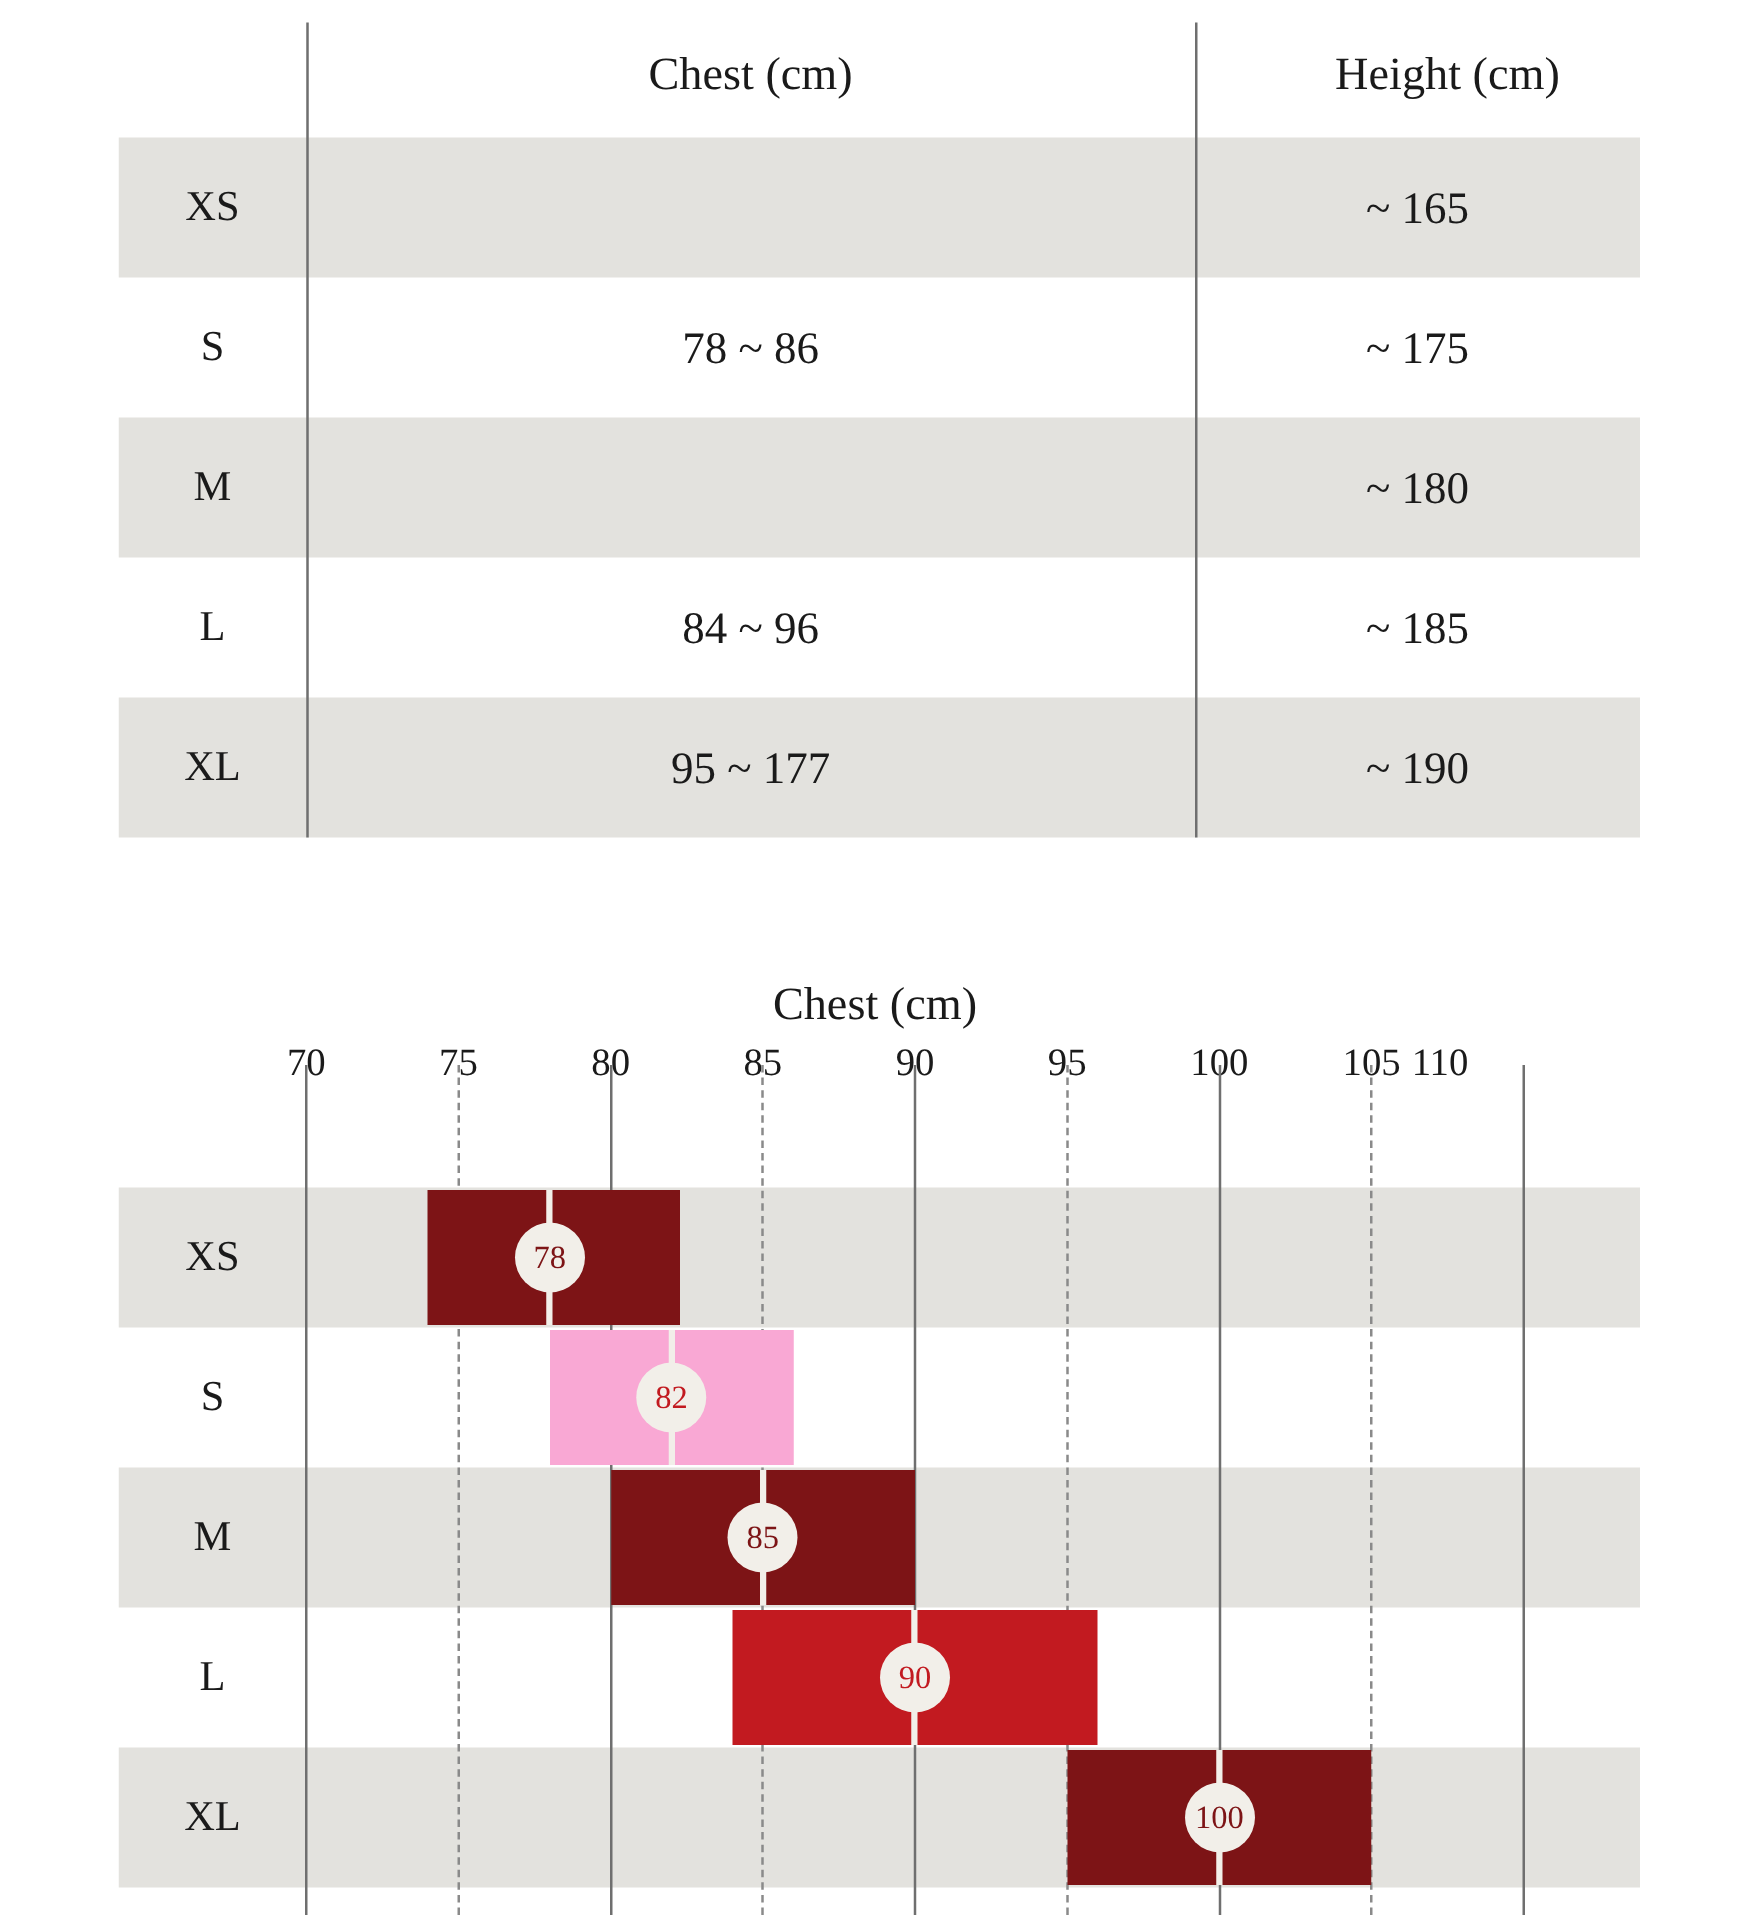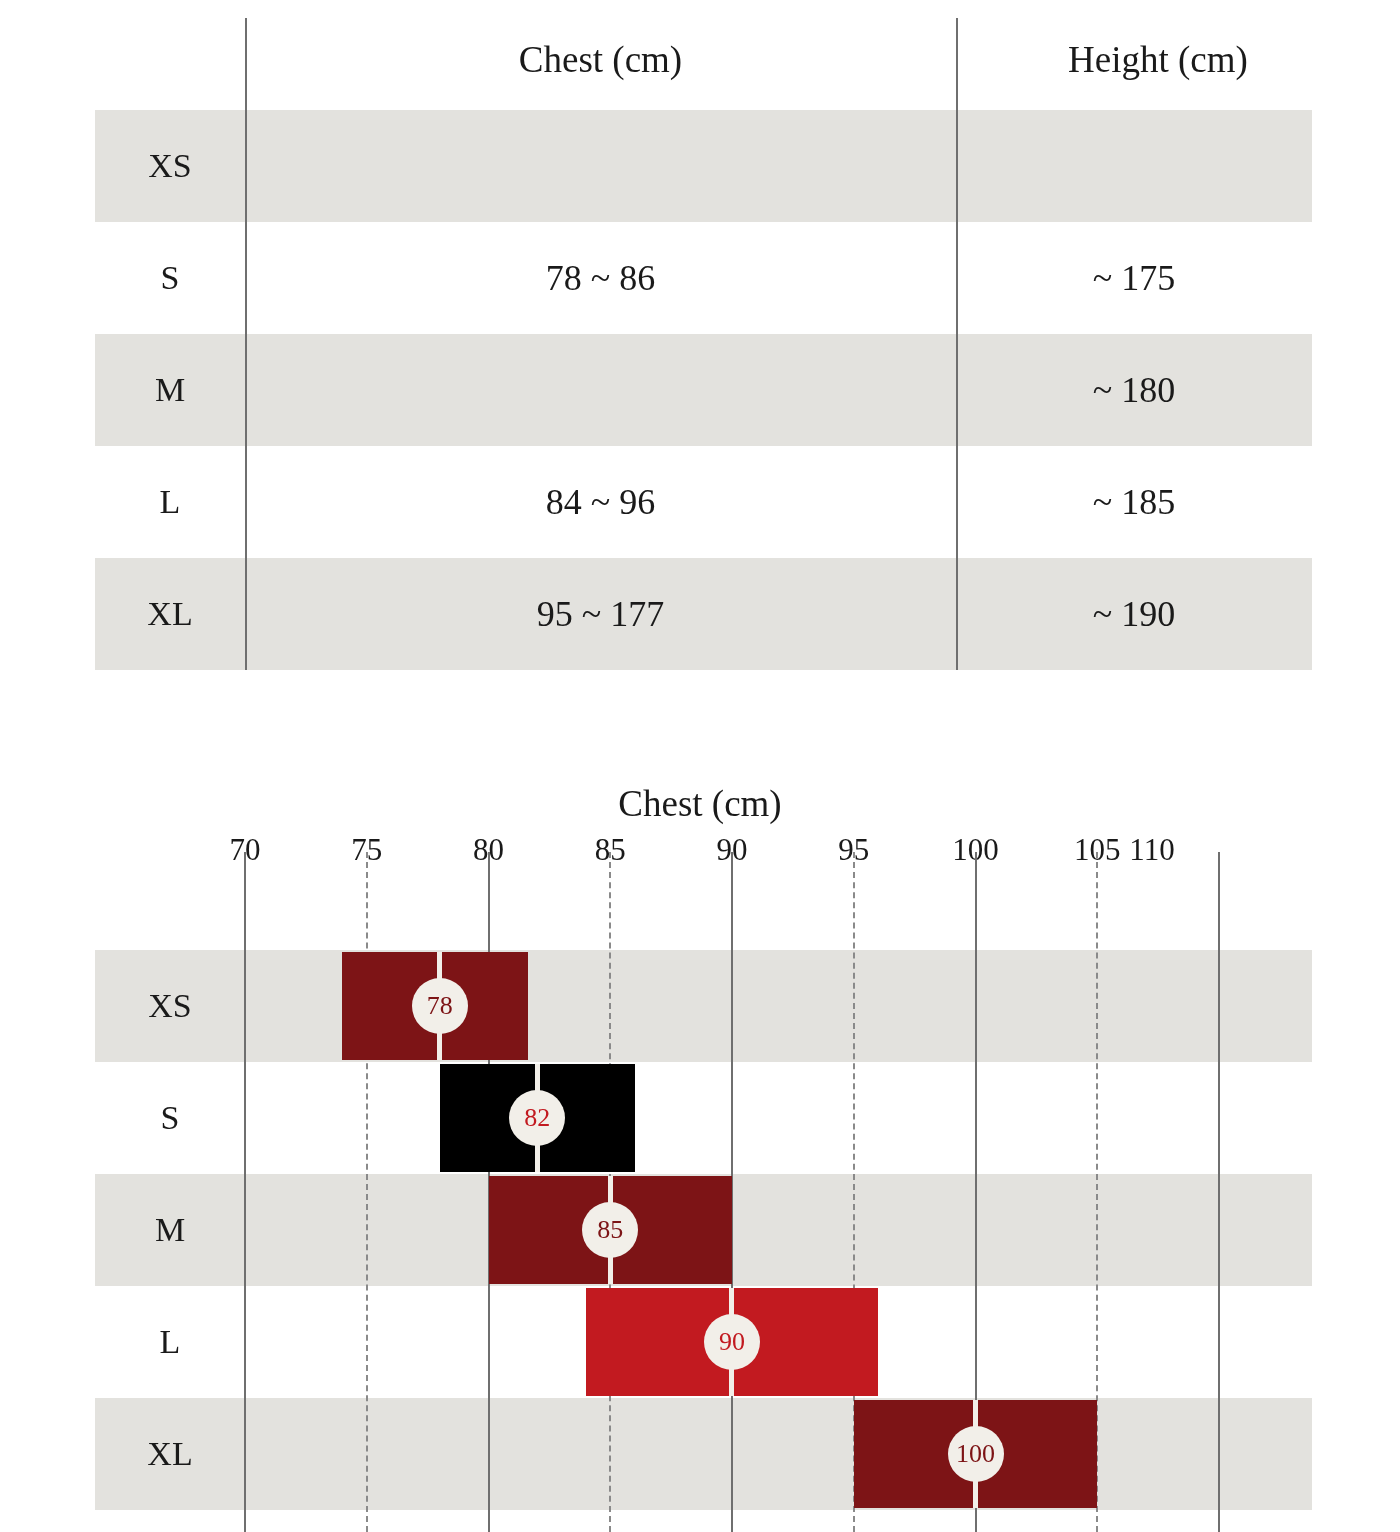--- a/index.html
+++ b/index.html
@@ -44,20 +44,21 @@
   <div class="tbl-band" style="top:558px;"></div>
 
   <div class="hdr" style="left:245px;width:711px;">Chest (cm)</div>
   <div class="hdr" style="left:956px;width:356px;padding-left:24px;">Height (cm)</div>
 
   <div class="tbl-divider" style="left:245px;top:18px;height:652px;"></div>
   <div class="tbl-divider" style="left:956px;top:18px;height:652px;"></div>
 
   <div class="tbl-row" style="top:110px;">
     <div class="cell c-size">XS</div>
+    <div class="cell c-height">~ 165</div>
   </div>
 
   <div class="tbl-row" style="top:222px;">
     <div class="cell c-size">S</div>
     <div class="cell c-chest">
       <span>78 ~ 86</span>
     </div>
     <div class="cell c-height">~ 175</div>
   </div>
 
@@ -114,25 +115,25 @@
         <div class="gridline dashed" style="left: 365.75px;"></div>
         <div class="gridline solid" style="left: 487.5px;"></div>
         <div class="gridline dashed" style="left: 609.25px;"></div>
         <div class="gridline solid" style="left: 731px;"></div>
         <div class="gridline dashed" style="left: 852.75px;"></div>
         <div class="gridline solid" style="left: 974.5px;"></div>
         <div class="gridline dashed" style="left: 1096.25px;"></div>
         <div class="gridline solid" style="left: 1218px;"></div>
       </div>
     <div id="bars">
-        <div class="bar" style="left: 342.4px; width: 186px; top: 2px; background: rgb(125, 20, 22);">
+        <div class="bar" style="left: 342.4px; width: 186px; top: 2px; background: rgb(125, 20, 22); padding-left: 16px;">
           <div class="stem" style="left: 97.4px;"></div>
           <div class="marker" style="left: 97.4px; color: rgb(125, 20, 22);">78</div>
         </div>
-        <div class="bar" style="left: 439.8px; width: 194.8px; top: 114px; background: #000000;">
+        <div class="bar" style="left: 439.8px; width: 194.8px; top: 114px; background: #f9a8d4;">
           <div class="stem" style="left: 97.4px;"></div>
           <div class="marker" style="left: 97.4px; color: rgb(194, 26, 32);">82</div>
         </div>
         <div class="bar" style="left: 488.5px; width: 243.5px; top: 226px; background: rgb(125, 20, 22);">
           <div class="stem" style="left: 121.75px;"></div>
           <div class="marker" style="left: 121.75px; color: rgb(125, 20, 22);">85</div>
         </div>
         <div class="bar" style="left: 585.9px; width: 292.2px; top: 338px; background: rgb(194, 26, 32);">
           <div class="stem" style="left: 146.1px;"></div>
           <div class="marker" style="left: 146.1px; color: rgb(194, 26, 32);">90</div>

